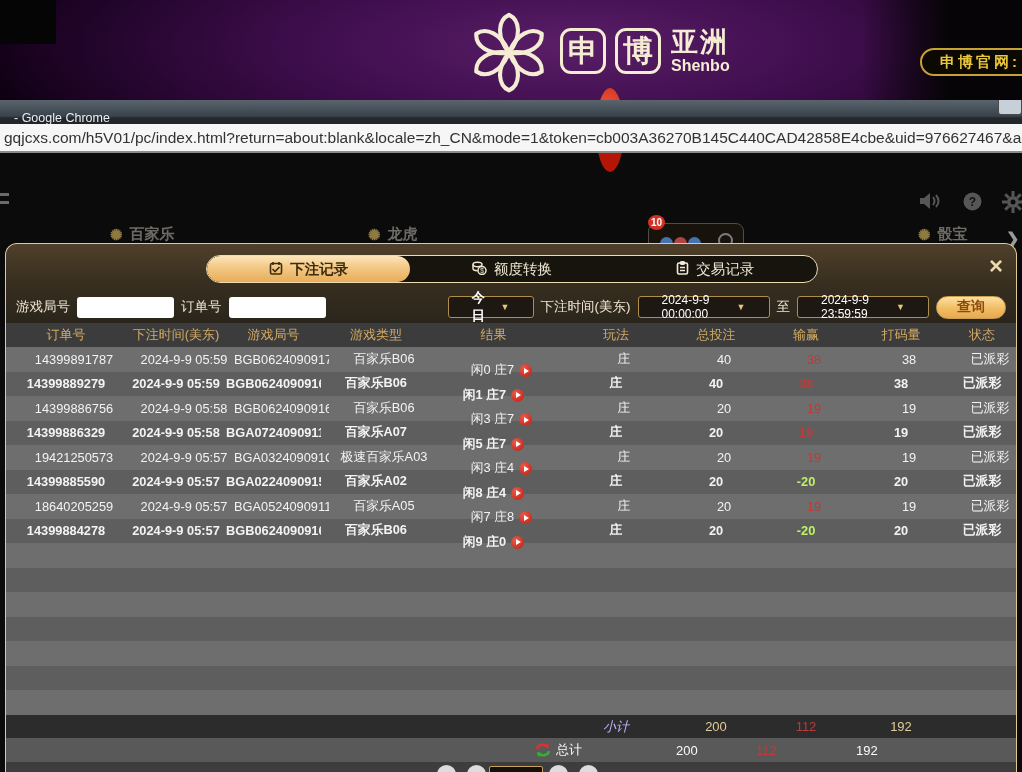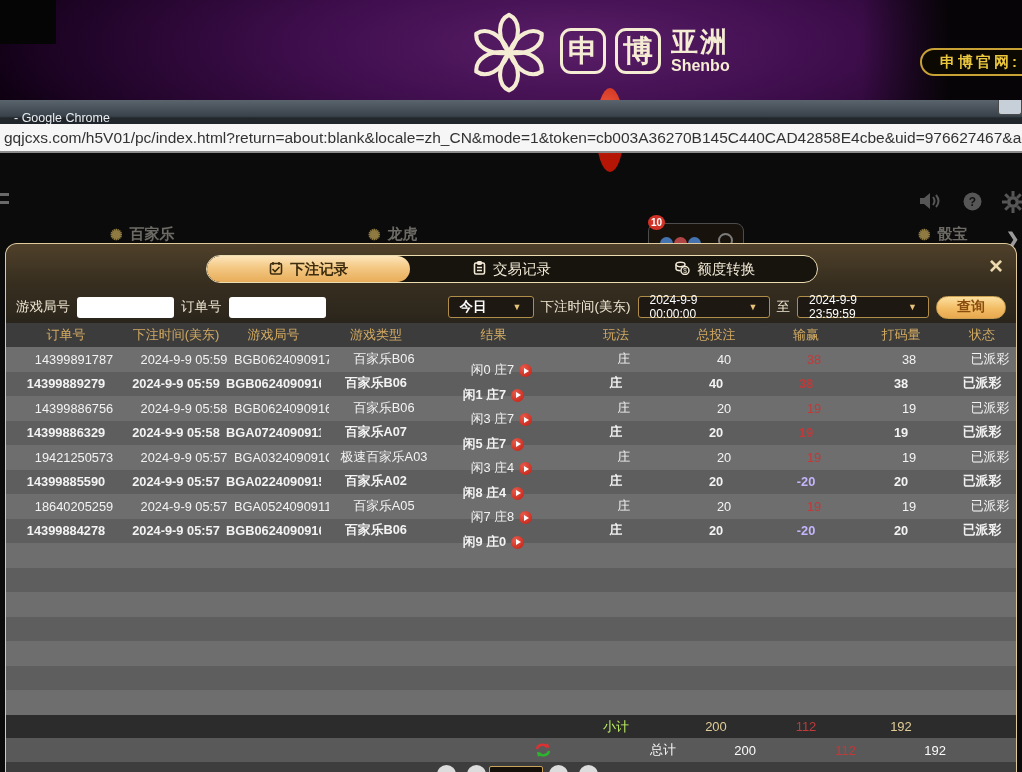--- a/index.html
+++ b/index.html
@@ -73,51 +73,51 @@
     color:#f1e9d5; font-size:14.5px; cursor:pointer; }
   .tab.active { background:linear-gradient(180deg,#fde4ba 0%, #f3c883 45%, #e8ad5a 100%);
     color:#3d2c0f; font-weight:bold; border-radius:15px; }
   .modal-close { position:absolute; right:13px; top:10px; color:#ecd9ad; font-size:24px;
     font-weight:bold; line-height:24px; cursor:pointer; }
   .filters { position:absolute; left:0; top:47px; width:100%; height:32px; display:flex;
     align-items:center; padding:0 10px; gap:7px; color:#efe6d2; font-size:13.5px; }
   .f-input { width:97px; height:21px; background:#fff; border:none; border-radius:3px; }
   .f-spacer { flex:1; }
   .dd { height:22px; background:#1d1812; border:1px solid #b08d4a; border-radius:3px; color:#fff;
-    display:flex; align-items:center; justify-content:space-between; padding:0 11px; cursor:pointer; }
+    display:flex; align-items:center; justify-content:space-between; padding:0 23px; cursor:pointer; }
   .dd .arr { color:#e6c478; font-size:9px; margin-left:5px; }
   .dd-today { width:86px; font-size:13.5px; font-weight:bold; }
   .dd-date { width:132px; font-size:12px; }
   .btn-search { width:70px; height:23px; border:1px solid #caa050; border-radius:12px;
     background:linear-gradient(180deg,#fcdf9f 0%, #f2bc64 55%, #e8a94f 100%);
     color:#8a4d0f; font-size:14px; font-weight:bold; cursor:pointer; }
 
   
   .grid { display:grid; grid-template-columns:120px 100px 95px 110px 125px 120px 80px 100px 90px 72px; }
   .thead { position:absolute; left:0; top:79px; width:100%; height:24px; background:#3c3c3c;
     color:#d4ab62; font-size:13px; align-items:center; }
   .thead > div { text-align:center; }
   .tbody { position:absolute; left:0; top:103px; width:100%; }
   .trow { height:24.5px; align-items:center; color:#f3f3f3; font-size:12.8px; }
   .trow.odd { background:#6e6e6e;padding-left:8px; } .trow.even { background:#5e5e5e;font-weight:bold; }
   .trow > div { text-align:center; overflow:hidden; white-space:nowrap; }
-  .win-red { color:#bf3a3a; } .win-green { color:#c4b5fd; }
+  .win-red { color:#bf3a3a; } .win-green { color:#bef264; }
   .result-cell { display:flex; align-items:center; justify-content:center; gap:5px;margin-top:23px; }
   .play-btn { width:13px; height:13px; border-radius:50%; background:radial-gradient(circle at 35% 30%, #e85a4a, #c01c10);
     position:relative; cursor:pointer; flex:0 0 auto; }
   .play-btn:after { content:""; position:absolute; left:5px; top:3.5px;
     border-left:5px solid #fff; border-top:3px solid transparent; border-bottom:3px solid transparent; }
 
   .subtotal { position:absolute; left:0; top:471px; width:100%; height:23px; background:#2c2c2c;
     align-items:center; font-size:13px; }
   .subtotal > div { text-align:center; }
-  .subtotal .lab { color:#bef264; } .subtotal .gold { color:#e0cc96; }
+  .subtotal .lab { color:#c4b5fd;font-style:italic; } .subtotal .gold { color:#e0cc96; }
   .totalrow { position:absolute; left:0; top:494px; width:100%; height:24px; background:#595959;
     align-items:center; font-size:13px; color:#fafafa; }
-  .totalrow > div { text-align:right; }
+  .totalrow > div { text-align:left; }
   .refresh-wrap { display:flex; align-items:center; justify-content:flex-end; padding-right:4px; }
   .modal-bottom { position:absolute; left:0; top:518px; width:100%; height:11px; background:#3d3d3d; }
   .pg-dot { position:absolute; top:521px; width:19px; height:19px; border-radius:50%; background:#dcdcdc; cursor:pointer; }
   .pg-box { position:absolute; left:483px; top:522px; width:54px; height:16px;
     border:1px solid #c9a35c; background:#15110a; border-radius:2px; }
 </style>
 </head>
 <body>
 
 <div id="screen">
@@ -238,35 +238,35 @@
     <div class="modal-top">
       <div class="tabbar" id="tabbar">
           <div class="tab active">
             <span><svg width="14" height="14" viewBox="0 0 14 14" fill="none" stroke="currentColor" stroke-width="1.6">
                 <rect x="1.5" y="2.5" width="11" height="10.5" rx="1.5"></rect>
                 <path d="M4,1 v3 M10,1 v3 M3.5,8 l2.5,2.5 4.5,-4.5"></path>
               </svg></span>
             <span>下注记录</span>
           </div>
           <div class="tab">
-            <span><svg width="13" height="14" viewBox="0 0 13 14" fill="none" stroke="currentColor" stroke-width="1.6">
-                <rect x="1.5" y="2" width="10" height="11" rx="1.5"></rect>
-                <rect x="4.5" y="0.8" width="4" height="2.4" rx="1" fill="currentColor"></rect>
-                <path d="M4,6.5 h5 M4,9.5 h5"></path>
-              </svg></span>
-            <span>交易记录</span>
-          </div>
-          <div class="tab">
             <span><svg width="15" height="14" viewBox="0 0 15 14" fill="none" stroke="currentColor" stroke-width="1.5">
                 <ellipse cx="5.5" cy="3.5" rx="4.5" ry="2.2"></ellipse>
                 <path d="M1,3.5 v4 c0,1.2 2,2.2 4.5,2.2"></path>
                 <circle cx="10" cy="9.5" r="4"></circle>
                 <text x="10" y="12" text-anchor="middle" font-size="6.5" stroke="none" fill="currentColor">$</text>
               </svg></span>
             <span>额度转换</span>
+          </div>
+          <div class="tab">
+            <span><svg width="13" height="14" viewBox="0 0 13 14" fill="none" stroke="currentColor" stroke-width="1.6">
+                <rect x="1.5" y="2" width="10" height="11" rx="1.5"></rect>
+                <rect x="4.5" y="0.8" width="4" height="2.4" rx="1" fill="currentColor"></rect>
+                <path d="M4,6.5 h5 M4,9.5 h5"></path>
+              </svg></span>
+            <span>交易记录</span>
           </div>
         </div>
       <div class="modal-close">×</div>
 
       <div class="filters">
         <span>游戏局号</span>
         <input class="f-input" style="">
         <span>订单号</span>
         <input class="f-input" style="">
         <div class="f-spacer"></div>

